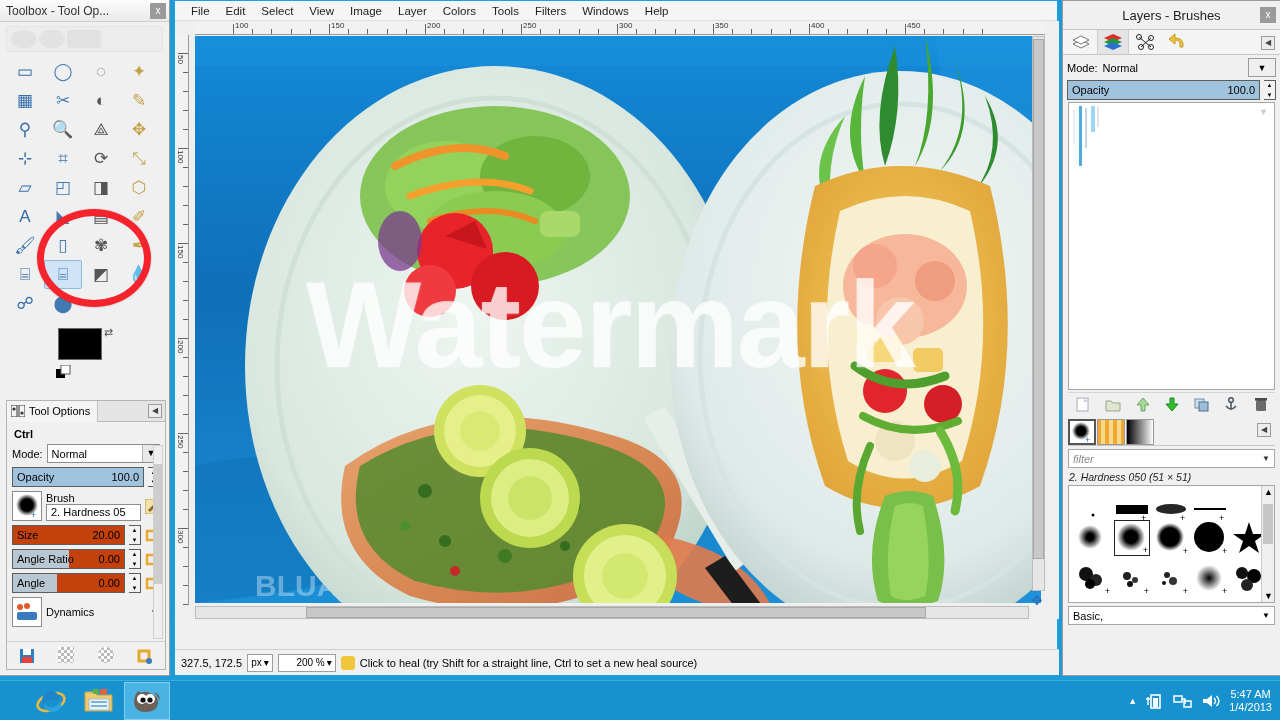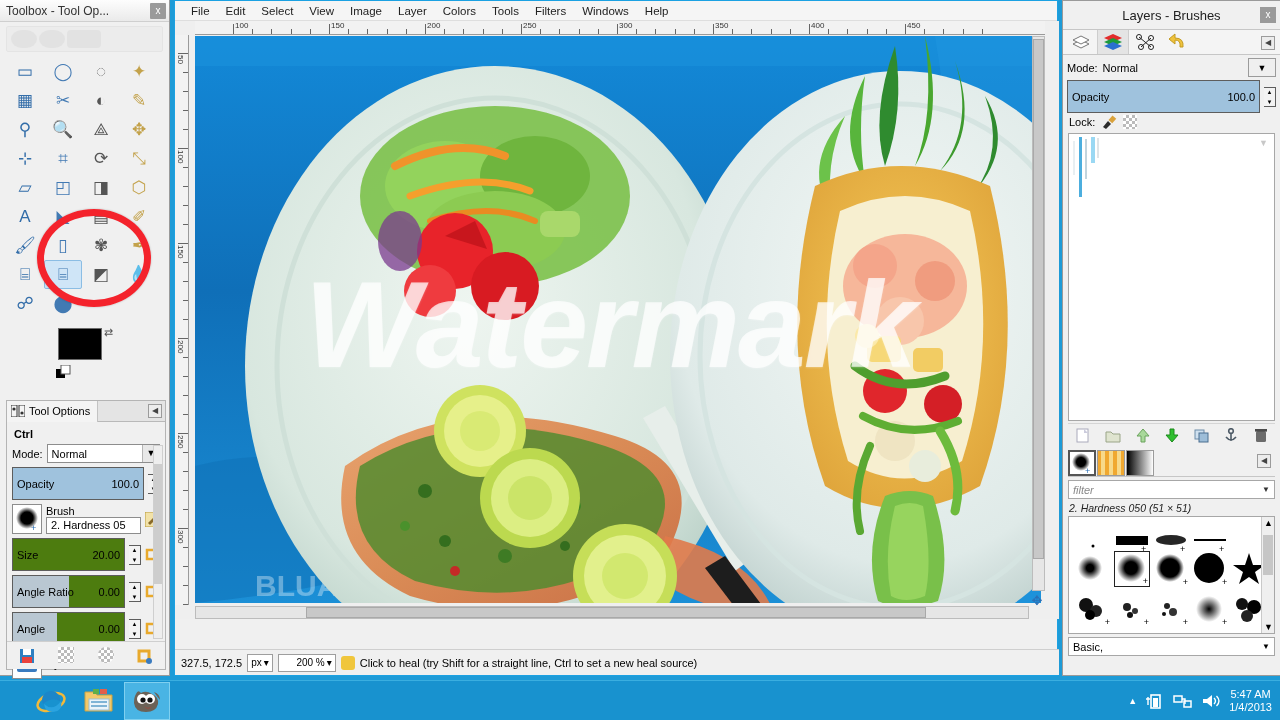--- a/index.html
+++ b/index.html
@@ -91,21 +91,21 @@
   .to-head { font-weight:bold; font-size:11px; margin:2px 0 4px 2px;}
   .row { display:flex; align-items:center; margin-bottom:4px; gap:4px; }
   .lbl { font-size:11px; }
   .combo { flex:1; height:19px; background:#fff; border:1px solid #8d8d8d;
     display:flex; align-items:center; padding-left:4px; font-size:11px;
     position:relative;}
   .combo .caret { position:absolute; right:0; top:0; width:17px; height:17px;
     background:#e8e8e8; border-left:1px solid #b5b5b5; text-align:center;
     font-size:9px; line-height:17px;}
   .slider {
-    position:relative; height:33px; border:1px solid #5d5d5d; background:#4d7c0f;
+    position:relative; height:20px; border:1px solid #5d5d5d; background:#c2410c;
     display:flex; align-items:center; flex:1; font-size:11px;
   }
   .slider .fill { position:absolute; left:0; top:0; bottom:0; background:#9fc2dd;}
   .slider .fill.gray { background:#b9c7d2; }
   .slider .nm { position:relative; padding-left:4px; }
   .slider .vl { position:relative; margin-left:auto; padding-right:4px; }
   .spin { width:12px; height:20px; border:1px solid #5d5d5d; border-left:none;
     background:#f3f3f3; display:flex; flex-direction:column;
     justify-content:space-between; align-items:center; font-size:6px; line-height:6px;
     padding:1px 0;}
@@ -147,21 +147,20 @@
   .rv-lbl { position:absolute; left:1px; font-size:8px; color:#333;
     writing-mode:vertical-rl; }
   #canvas { position:absolute; left:20px; top:15px; width:846px; height:567px;
     overflow:hidden; background:#127cc0;}
   #watermark {
     position:absolute; left:0; right:16px; top:228px; text-align:center;
     font-family:"Liberation Sans", sans-serif; font-weight:bold;
     font-size:122px; color:rgba(255,255,255,.72); letter-spacing:-2px;
     line-height:1; text-shadow:0 1px 2px rgba(255,255,255,.25);
     white-space:nowrap;
-    font-style:italic;
   }
   #hscroll { position:absolute; left:20px; bottom:0; right:30px; height:13px;
     background:#e6e6e6; border:1px solid #bcbcbc;}
   #hscroll .thumb { position:absolute; left:110px; width:620px; top:0; bottom:0;
     background:#c8c8c8; border:1px solid #a9a9a9;}
   #vscroll { position:absolute; right:14px; top:15px; bottom:28px; width:13px;
     background:#e6e6e6; border:1px solid #bcbcbc;}
   #vscroll .thumb { position:absolute; top:2px; height:520px; left:0; right:0;
     background:#c8c8c8; border:1px solid #a9a9a9;}
   #nav-ic { position:absolute; right:14px; bottom:10px; width:16px;height:16px;
@@ -822,30 +821,20 @@
           <span class="nm">Opacity</span>
           <span class="vl">100.0</span>
         </span>
         <span class="spin">
             <span>▲</span>
             <span>▼</span>
           </span>
       </div>
     </div>
 
-    <div id="rd-lock">
-      <span>Lock:</span>
-      <span>
-        <svg width="16" height="14">
-            <path d="M2 12 L7 6 L10 9 L5 14 Z" fill="#2b2b2b"></path>
-            <rect x="9" y="1" width="5" height="6" transform="rotate(42 11 4)" fill="#d9a23c"></rect>
-          </svg>
-      </span>
-      <span class="chk8"></span>
-    </div>
 
     <div id="layerlist">
       <div id="layer-artifact">
         <svg width="62" height="72">
           <rect x="6" y="0" width="3" height="60" fill="#1f9ad6" opacity=".8"></rect>
           <rect x="12" y="2" width="2" height="40" fill="#9ab8c6" opacity=".6"></rect>
           <rect x="18" y="0" width="4" height="26" fill="#6fc8ee" opacity=".7"></rect>
           <rect x="24" y="1" width="2" height="20" fill="#bfc9cf" opacity=".5"></rect>
           <rect x="0" y="4" width="2" height="34" fill="#d9e4ea" opacity=".6"></rect>
         </svg>

